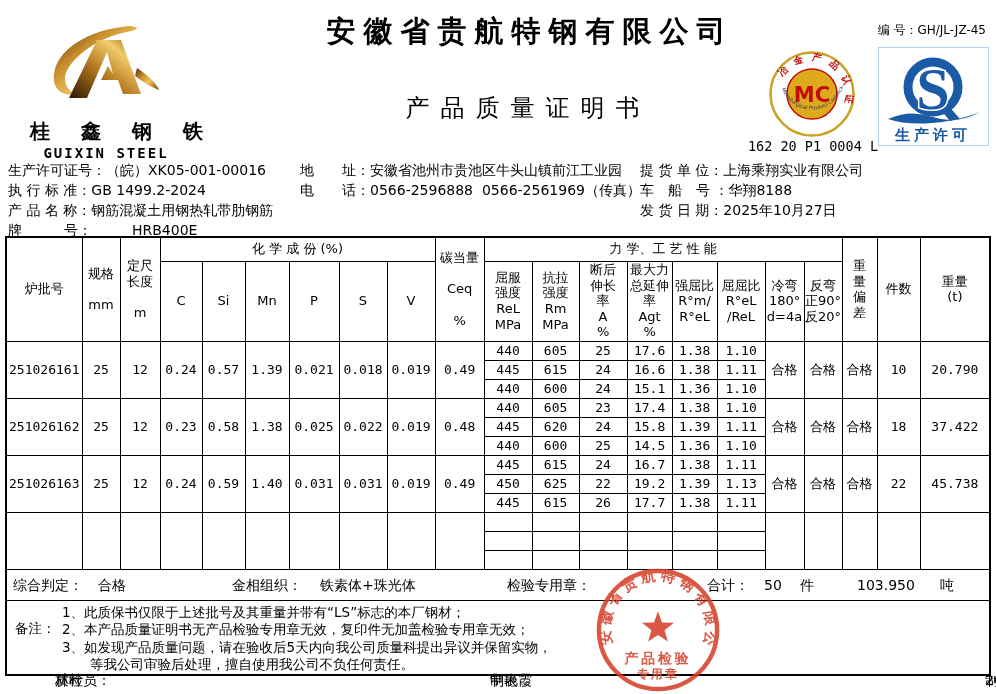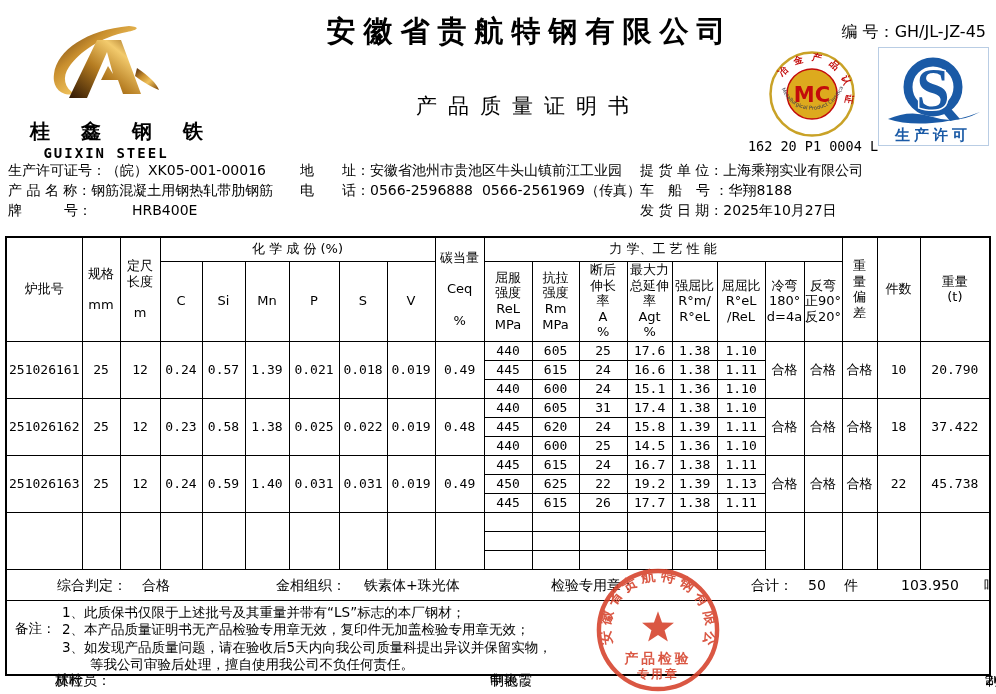--- a/index.html
+++ b/index.html
@@ -12,23 +12,23 @@
   .logo { position:absolute; left:30px; top:24px; width:152px; text-align:center; }
   .logo-cn { font-size:20px; font-weight:bold; letter-spacing:12px; margin-top:2px; white-space:nowrap; }
   .logo-en { font-family:"DejaVu Sans Mono", monospace; font-size:14px; font-weight:bold; letter-spacing:2px; white-space:nowrap; }
   .company-title {
     position:absolute; left:530px; top:12px; transform:translateX(-50%);
     font-family:"Liberation Serif", serif; font-size:29px; font-weight:bold;
     letter-spacing:8px; white-space:nowrap;
   }
   .doc-title {
     position:absolute; left:528px; top:92px; transform:translateX(-50%);
-    font-family:"Liberation Serif", serif; font-size:21px; letter-spacing:11px; white-space:nowrap;
-  }
-  .serial { position:absolute; right:10px; top:22px; font-size:16px; white-space:pre;text-align:right; }
+    font-family:"Liberation Serif", serif; font-size:24px; letter-spacing:11px; white-space:nowrap;
+  }
+  .serial { position:absolute; right:10px; top:22px; font-size:12px; white-space:pre;text-align:right; }
   .mc-badge { position:absolute; left:769px; top:51px; }
   .mc-code { position:absolute; left:746px; top:138px; width:134px; text-align:center;
     font-family:"DejaVu Sans Mono", monospace; font-size:13.5px; white-space:nowrap; }
   .qs-badge { position:absolute; left:878px; top:47px; width:111px; height:99px;
     border:1px solid #b9cde4; display:flex; align-items:center; justify-content:center; }
   
   .info { position:absolute; left:0; top:160px; width:996px; font-size:14px; }
   .info-col { position:absolute; top:0; }
   .info-col.c1 { left:8px; }
   .info-col.c2 { left:300px; }
@@ -46,21 +46,21 @@
     font-weight:normal; line-height:1.2; overflow:hidden;
   }
   table.qc thead th { font-size:13px; white-space:pre-line; }
   table.qc thead tr.band { height:24px; }
   table.qc thead tr.sub { height:80px; }
   table.qc tbody.data td {
     font-family:"DejaVu Sans Mono", monospace; font-size:13px; height:19px; white-space:nowrap;
   }
   table.qc tbody.data tr { height:19px; }
   td.cjk { font-family:"DejaVu Sans", sans-serif !important; }
-  tr.summary-row td { height:30px;padding-left:44px; }
+  tr.summary-row td { height:30px; }
   .summary-wrap { position:relative; height:30px; font-size:14px; line-height:30px; text-align:left; }
   .summary-wrap span { position:absolute; top:0; white-space:nowrap; }
   tr.remarks-row td { height:70px; text-align:left; vertical-align:top; }
   .remarks { position:relative; padding:3px 0 0 8px; font-size:13.5px; line-height:17.5px; }
   .remarks-label { position:absolute; left:8px; top:19px; }
   .remark-line { margin-left:47px; white-space:nowrap; }
   .remark-line.cont { padding-left:28px; }
   
   .footer { position:absolute; left:0; top:672px; width:996px; font-size:14px; }
   .footer span { position:absolute; white-space:nowrap; }
@@ -128,20 +128,21 @@
       <path d="M 66 54 L 80 70 L 70 72 L 60 60 Z" fill="#1a5aa6"></path>
       <text x="53" y="60" text-anchor="middle" font-size="60" font-weight="bold" font-family="'Liberation Serif',serif" fill="#1a5aa6" stroke="#ffffff" stroke-width="3" paint-order="stroke">S</text>
       <path d="M 8 70 Q 30 60 53 68 T 100 63 Q 78 72 52 74 Q 26 76 8 70 Z" fill="#1a5aa6"></path>
       <text x="53" y="91" text-anchor="middle" font-size="15" font-weight="bold" fill="#1a5aa6" letter-spacing="4">生产许可</text>
     </svg>
   </div>
 
   <div class="info">
     <div class="info-col c1">
       <div class="info-row"><span class="lbl">生产许可证号：</span><span class="val">（皖）XK05-001-00016</span></div>
+      <div class="info-row"><span class="lbl">执 行 标 准：</span><span class="val">GB 1499.2-2024</span></div>
       <div class="info-row"><span class="lbl">产 品 名 称：</span><span class="val">钢筋混凝土用钢热轧带肋钢筋</span></div>
       <div class="info-row indent-val"><span class="lbl">牌　　　号：</span><span class="val">HRB400E</span></div>
     </div>
     <div class="info-col c2">
       <div class="info-row"><span class="lbl">地　　址：</span><span class="val">安徽省池州市贵池区牛头山镇前江工业园</span></div>
       <div class="info-row"><span class="lbl">电　　话：</span><span class="val">0566-2596888  0566-2561969（传真）</span></div>
     </div>
     <div class="info-col c3">
       <div class="info-row"><span class="lbl">提 货 单 位：</span><span class="val">上海乘翔实业有限公司</span></div>
       <div class="info-row"><span class="lbl">车　船　号 ：</span><span class="val">华翔8188</span></div>
@@ -283,21 +284,21 @@
           <td rowspan="3">12</td>
           <td rowspan="3">0.23</td>
           <td rowspan="3">0.58</td>
           <td rowspan="3">1.38</td>
           <td rowspan="3">0.025</td>
           <td rowspan="3">0.022</td>
           <td rowspan="3">0.019</td>
           <td rowspan="3">0.48</td>
           <td>440</td>
           <td>605</td>
-          <td>31</td>
+          <td>23</td>
           <td>17.4</td>
           <td>1.38</td>
           <td>1.10</td>
           <td rowspan="3" class="cjk">合格</td>
           <td rowspan="3" class="cjk">合格</td>
           <td rowspan="3" class="cjk">合格</td>
           <td rowspan="3">18</td>
           <td rowspan="3">37.422</td>
         </tr>
         <tr>

